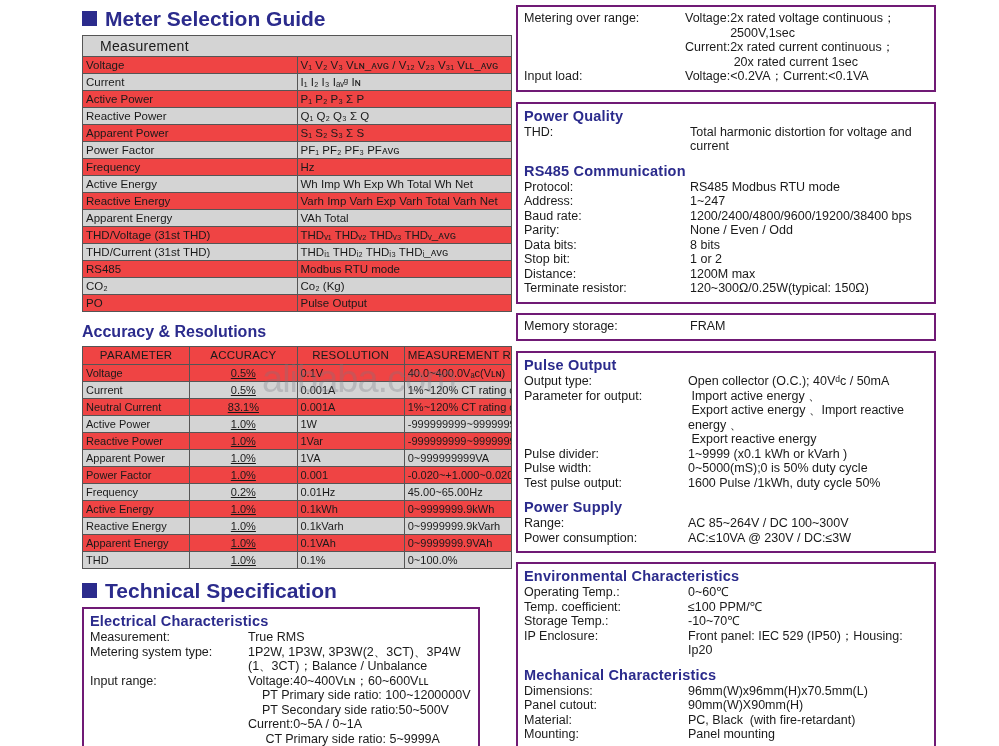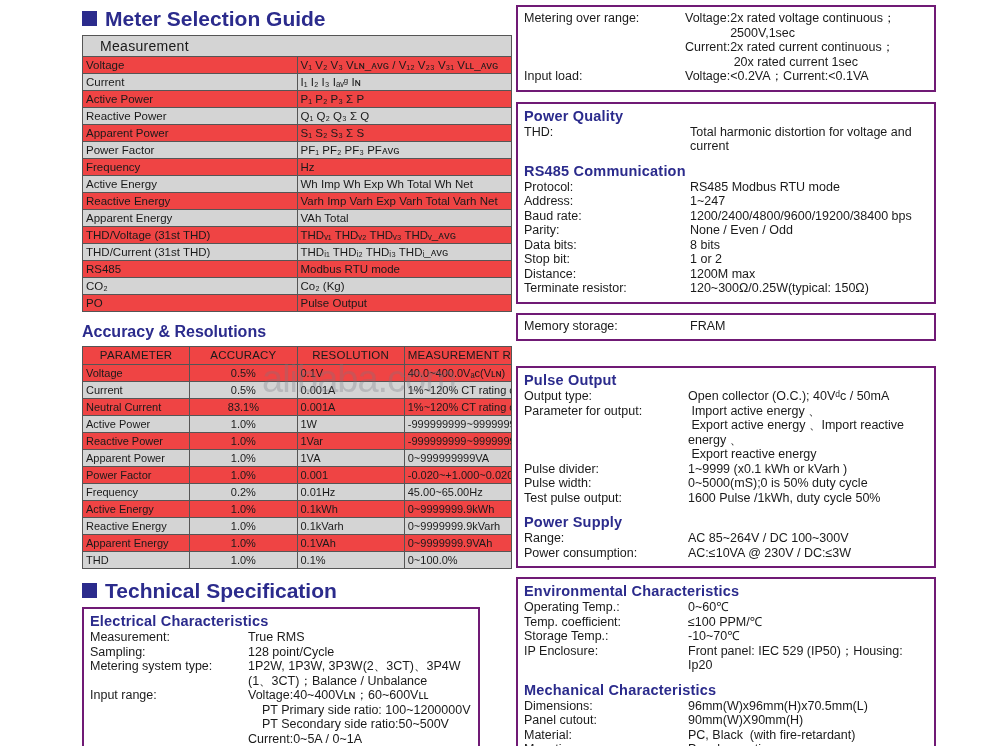--- a/index.html
+++ b/index.html
@@ -98,21 +98,21 @@
   
   #accuracy-table { font-size: 11px; }
   #accuracy-table th {
     text-align: center;
     background: #ef4444;
     font-size: 11.5px;
     height: 15px;
     letter-spacing: 0.2px;
   }
   #accuracy-table td.c-param { width: 92px; }
-  #accuracy-table td.c-acc   { width: 66px; text-align: center; }
+  #accuracy-table td.c-acc   { width: 66px; text-align: center; text-decoration: underline; }
   #accuracy-table td.c-res   { width: 73px; }
   #accuracy-table td.c-range { }
 
   
   .panel {
     border: 2px solid #701a75;
     background: #ffffff;
     padding: 4px 6px 6px 6px;
     box-sizing: border-box;
   }
@@ -138,21 +138,21 @@
   }
   .spec .k { padding-right: 6px; }
   .spec.w-l  .k { width: 152px; }
   .spec.w-r  .k { width: 155px; }
   .spec.w-rs .k { width: 160px; }
   .spec.w-p  .k { width: 158px; }
 
   
   .p-overrange { margin-bottom: 10px; }
   .p-quality   { margin-bottom: 9px; }
-  .p-memory    { margin-bottom: 25px; }
+  .p-memory    { margin-bottom: 10px; }
   .p-pulse     { margin-bottom: 9px; }
 
   .gap { height: 9px; }
 </style>
 </head>
 <body>
 
 <div class="page">
 
   <div class="watermark">alibaba.com</div>
@@ -325,24 +325,20 @@
       <span class="bullet"></span>
       <span class="txt">Technical Specification</span>
     </div>
 
     <div class="panel" style="width:398px;margin-top:2px;">
       <div class="panel-title">Electrical Characteristics</div>
       <div class="spec w-l">
           <div class="row">
             <div class="k">Measurement:</div>
             <div class="v">True RMS</div>
-          </div>
-          <div class="row">
-            <div class="k">Sampling:</div>
-            <div class="v">128 point/Cycle</div>
           </div>
           <div class="row">
             <div class="k">Metering system type:</div>
             <div class="v">1P2W, 1P3W, 3P3W(2、3CT)、3P4W
 (1、3CT)；Balance / Unbalance</div>
           </div>
           <div class="row">
             <div class="k">Input range:</div>
             <div class="v">Voltage:40~400Vʟɴ；60~600Vʟʟ
     PT Primary side ratio: 100~1200000V

